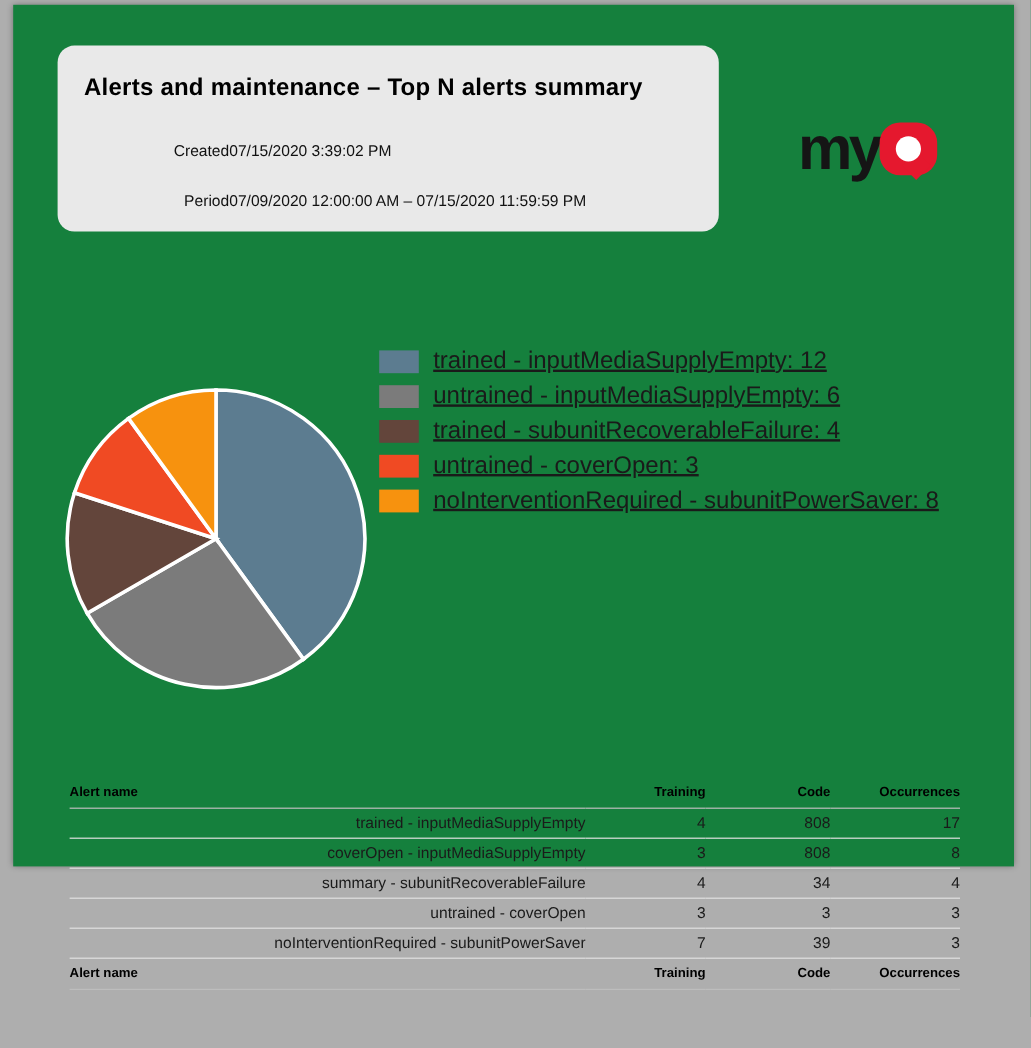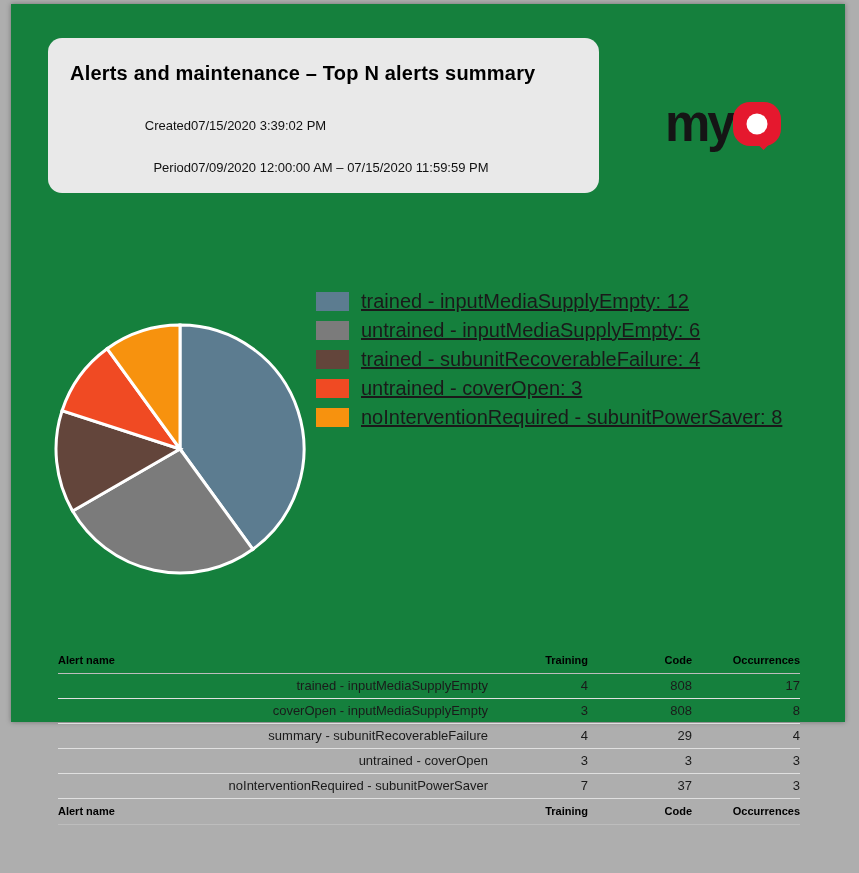--- a/index.html
+++ b/index.html
@@ -140,33 +140,33 @@
           </tr>
           <tr>
             <td class="cell-name">coverOpen - inputMediaSupplyEmpty</td>
             <td class="cell-num">3</td>
             <td class="cell-num">808</td>
             <td class="cell-num">8</td>
           </tr>
           <tr>
             <td class="cell-name">summary - subunitRecoverableFailure</td>
             <td class="cell-num">4</td>
-            <td class="cell-num">29</td>
+            <td class="cell-num">34</td>
             <td class="cell-num">4</td>
           </tr>
           <tr>
             <td class="cell-name">untrained - coverOpen</td>
             <td class="cell-num">3</td>
             <td class="cell-num">3</td>
             <td class="cell-num">3</td>
           </tr>
           <tr>
             <td class="cell-name">noInterventionRequired - subunitPowerSaver</td>
             <td class="cell-num">7</td>
-            <td class="cell-num">37</td>
+            <td class="cell-num">39</td>
             <td class="cell-num">3</td>
           </tr>
         </tbody>
       <tfoot>
         <tr>
           <th class="col-name">Alert name</th>
           <th>Training</th>
           <th>Code</th>
           <th>Occurrences</th>
         </tr>

